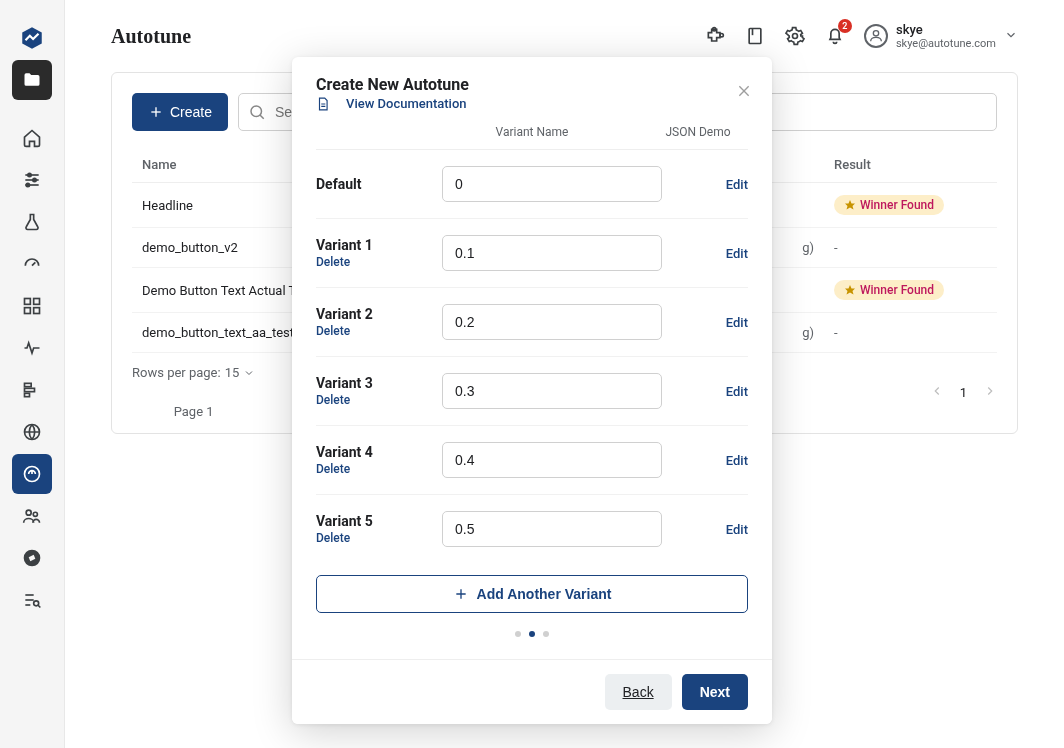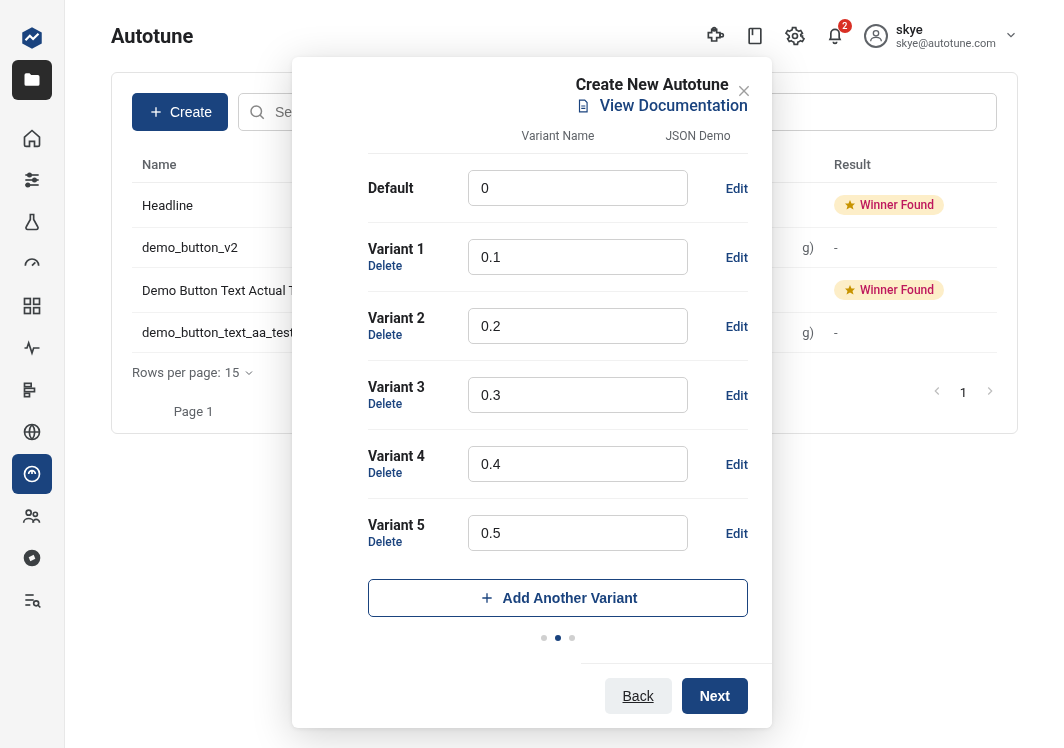--- a/index.html
+++ b/index.html
@@ -44,21 +44,21 @@
     position: absolute;
     left: 65px; top: 0; right: 0; bottom: 0;
     padding: 22px 46px 0 46px;
   }
 
   .header-row {
     display:flex; align-items:center; justify-content:space-between;
     margin-bottom: 22px;
   }
   .header-left h1 {
-    font-size: 20px; font-weight: 700; color:#202124;
+    font-size: 20px; font-weight: 700; color:#202124;font-family:Liberation Serif, serif;
   }
   .header-left p {
     font-size: 14px; color:#5f6368; margin-top:2px;
   }
   .header-right {
     display:flex; align-items:center; gap:18px;
   }
   .header-icon {
     width:22px; height:22px; color:#3c4043;
     display:flex; align-items:center; justify-content:center;
@@ -160,32 +160,32 @@
     display:flex; justify-content:center;
   }
   .modal {
     position:absolute;
     top:57px;
     width:480px;
     background:#fff;
     border-radius:6px;
     box-shadow:0 8px 40px rgba(0,0,0,0.18), 0 1px 4px rgba(0,0,0,0.08);
     overflow:hidden;
-    display:flex; flex-direction:column;align-items:flex-end;
+    display:flex; flex-direction:column;
   }
   .modal-header {
     padding:18px 24px 10px 24px;
     position:relative;
   }
   .modal-header h2 {
     font-size:16px; font-weight:700; color:#202124;
   }
   .doc-link {
-    display:flex; align-items:center; gap:10px;
-    color:#1a437e; font-size:16px; font-weight:500;
+    display:flex; align-items:center; gap:16px;
+    color:#1a437e; font-size:13px; font-weight:500;
     margin-top:2px; cursor:pointer;
   }
   .doc-link svg { width:14px; height:14px; }
   .modal-close {
     position:absolute; top:26px; right:20px;
     color:#9e9e9e; cursor:pointer;
   }
   .modal-close svg { width:16px; height:16px; }
 
   .modal-body {

